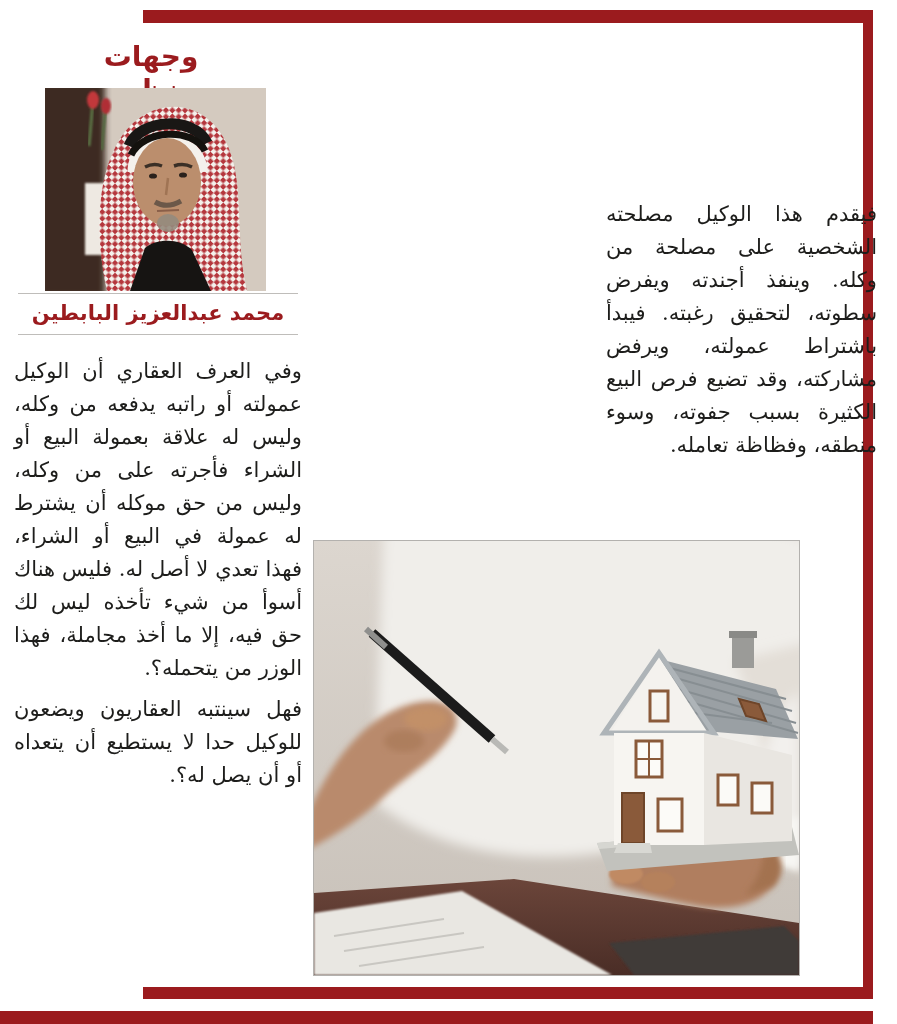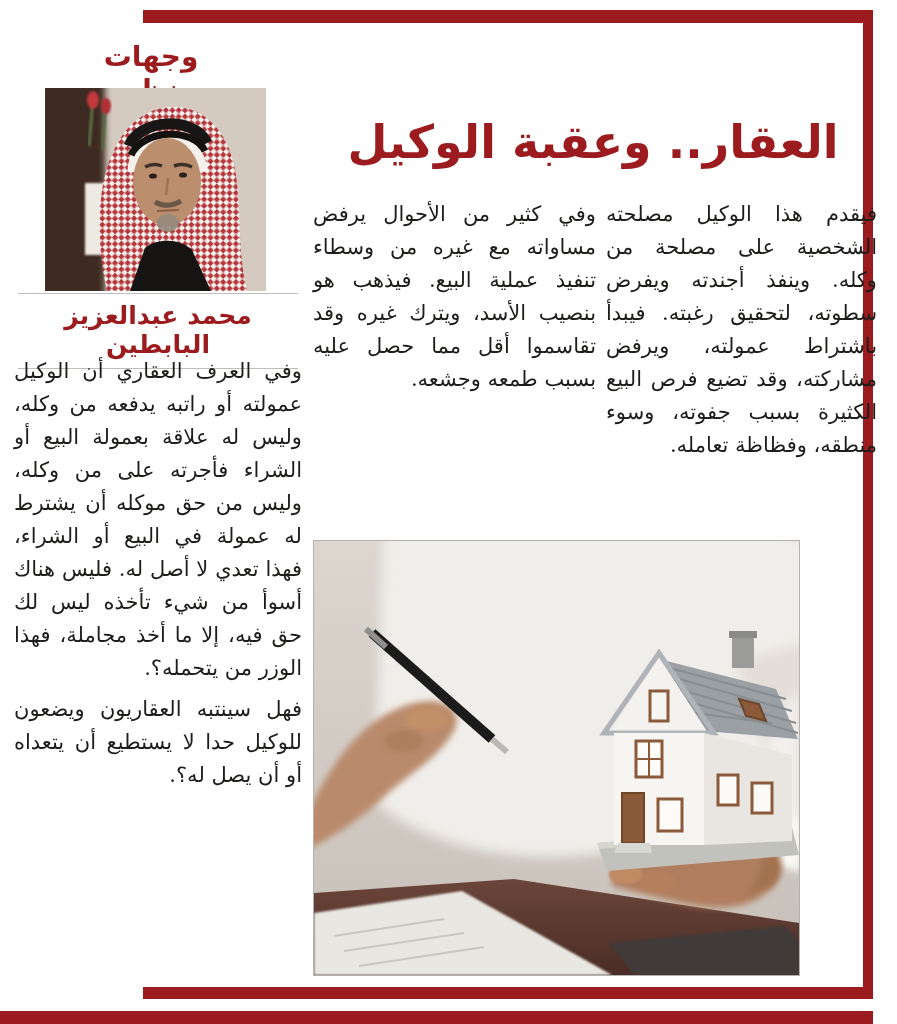--- a/index.html
+++ b/index.html
@@ -16,21 +16,21 @@
   .bar-bottom-full{left:0;top:1011px;width:873px;height:13px;}
 
   .section-label{position:absolute;left:76px;top:40px;width:150px;
       color:var(--maroon);font-weight:bold;font-size:28px;text-align:center;direction:rtl;}
   .article-title{position:absolute;left:313px;top:84px;width:560px;
       color:var(--maroon);font-weight:800;font-size:46px;text-align:center;direction:rtl;letter-spacing:0;}
 
   .author-photo{position:absolute;left:45px;top:88px;width:221px;height:203px;overflow:hidden;}
   .author-name{position:absolute;left:18px;top:293px;width:280px;box-sizing:border-box;
       border-top:1.5px solid var(--hairline);border-bottom:1.5px solid var(--hairline);
-      padding:7px 0 9px;color:var(--maroon);font-weight:bold;font-size:25px;text-align:center;direction:rtl;}
+      padding:7px 0 9px;color:var(--maroon);font-weight:bold;font-size:21px;text-align:center;direction:rtl;}
 
   .col{position:absolute;direction:rtl;text-align:justify;color:var(--text);
       font-family:"DejaVu Serif","Liberation Serif",serif;
       font-size:21px;line-height:33px;}
   .col p{margin:0 0 8px 0;}
   .col-right{left:606px;top:198px;width:271px;}
   .col-middle{left:313px;top:198px;width:283px;}
   .col-left{left:14px;top:355px;width:288px;}
 
   .article-photo{position:absolute;left:313px;top:540px;width:487px;height:436px;
@@ -43,21 +43,20 @@
 <div class="page">
 
   <div class="grey-frame"></div>
   <div class="bar bar-top"></div>
   <div class="bar bar-right"></div>
   <div class="bar bar-bottom-inner"></div>
   <div class="bar bar-bottom-full"></div>
 
   <div class="section-label">وجهات نظر</div>
 
-  <h1 class="article-title">العقار.. وعقبة الوكيل</h1>
 
   <div class="author-photo">
     <svg width="221" height="203" viewBox="0 0 221 203">
       <defs>
         <pattern id="shq" width="9" height="9" patternUnits="userSpaceOnUse" patternTransform="rotate(45)">
           <rect width="9" height="9" fill="#f4f1ec"></rect>
           <rect width="4.5" height="4.5" fill="#b5373d"></rect>
           <rect x="4.5" y="4.5" width="4.5" height="4.5" fill="#b5373d"></rect>
         </pattern>
         <filter id="b3">
@@ -91,21 +90,20 @@
     </svg>
   </div>
 
   <div class="author-name">محمد عبدالعزيز البابطين</div>
 
   <div class="col col-right">
     <p>فيقدم هذا الوكيل مصلحته الشخصية على مصلحة من وكله. وينفذ أجندته ويفرض سطوته، لتحقيق رغبته. فيبدأ باشتراط عمولته، ويرفض مشاركته، وقد تضيع فرص البيع الكثيرة بسبب جفوته، وسوء منطقه، وفظاظة تعامله.</p>
   </div>
 
   <div class="col col-middle">
-    <p>وفي كثير من الأحوال يرفض مساواته مع غيره من وسطاء تنفيذ عملية البيع. فيذهب هو بنصيب الأسد، ويترك غيره وقد تقاسموا أقل مما حصل عليه بسبب طمعه وجشعه.</p>
   </div>
 
   <div class="col col-left">
     <p>وفي العرف العقاري أن الوكيل عمولته أو راتبه يدفعه من وكله، وليس له علاقة بعمولة البيع أو الشراء فأجرته على من وكله، وليس من حق موكله أن يشترط له عمولة في البيع أو الشراء، فهذا تعدي لا أصل له. فليس هناك أسوأ من شيء تأخذه ليس لك حق فيه، إلا ما أخذ مجاملة، فهذا الوزر من يتحمله؟.</p>
     <p>فهل سينتبه العقاريون ويضعون للوكيل حدا لا يستطيع أن يتعداه أو أن يصل له؟.</p>
 
   </div>
 
   <div class="article-photo">
     <svg width="485" height="434" viewBox="0 0 485 434">

